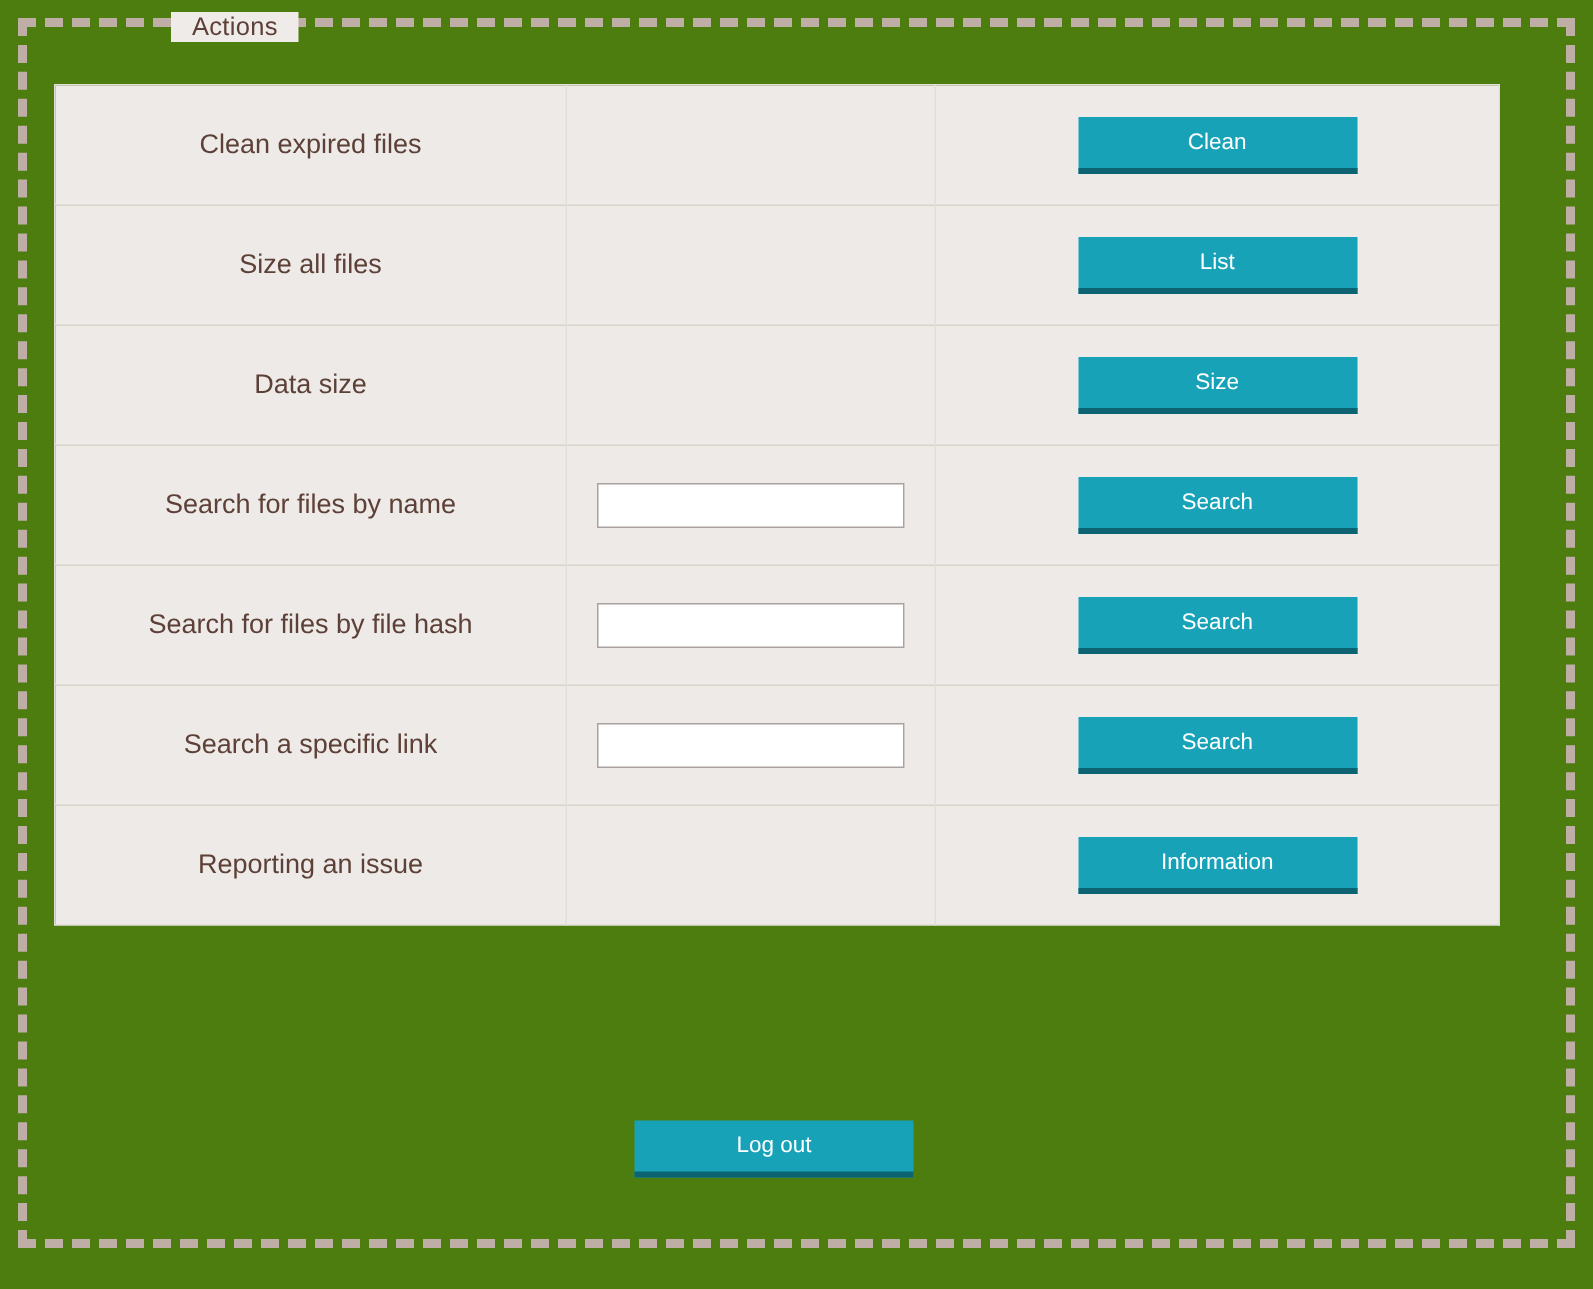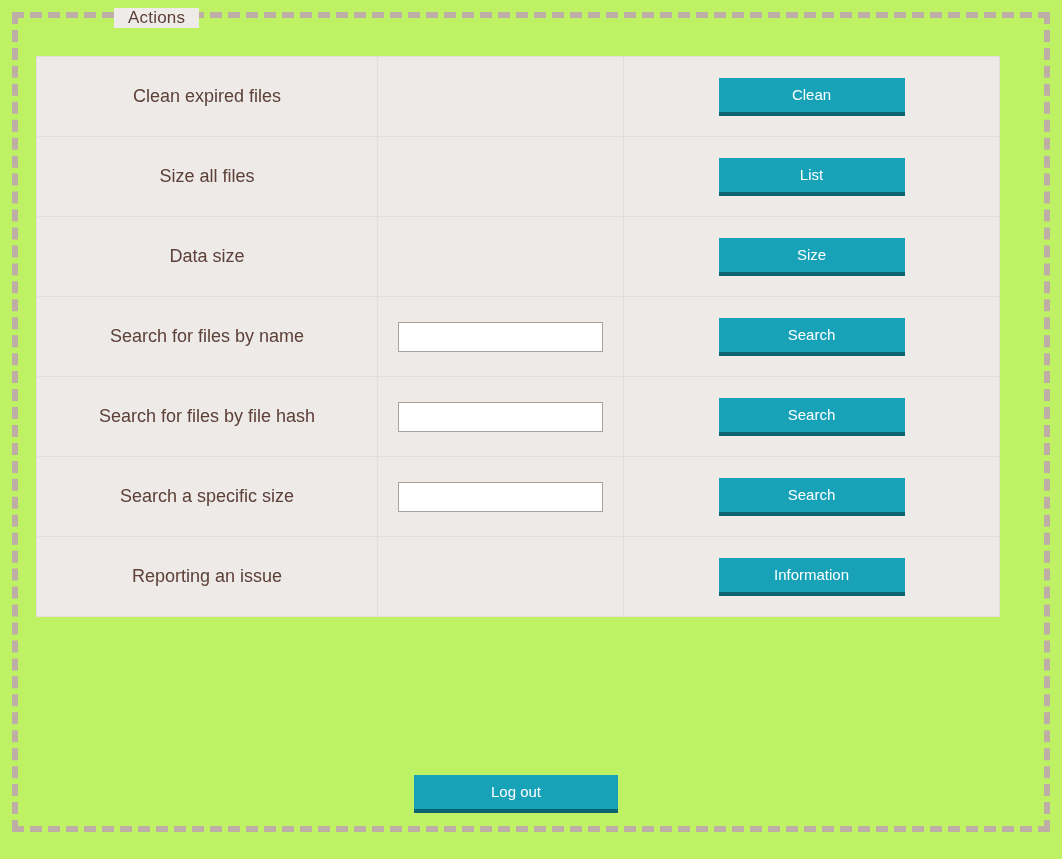--- a/index.html
+++ b/index.html
@@ -5,21 +5,21 @@
   html, body {
     margin: 0;
     padding: 0;
     background: #efebe9;
     font-family: "Liberation Sans", sans-serif;
   }
   #page {
     position: relative;
     width: 1062px;
     height: 859px;
-    background: #bef264;
+    background: #4d7c0f;
     box-sizing: border-box;
     overflow: hidden;
   }
   .fieldset {
     position: absolute;
     left: 12px;
     top: 12px;
     width: 1038px;
     height: 820px;
     box-sizing: border-box;
@@ -89,34 +89,33 @@
   }
   .logout-wrap {
     position: absolute;
     left: 36px;
     top: 747px;
     width: 960px;
     text-align: center;
   }
   .btn-logout {
     display: inline-block;
-    width: 204px;
+    width: 186px;
     height: 38px;
     line-height: 34px;
     box-sizing: border-box;
     background: #17a2b8;
     border: none;
     border-bottom: 4px solid #0c6472;
     color: #ffffff;
     font-family: "Liberation Sans", sans-serif;
     font-size: 15px;
     text-align: center;
     cursor: pointer;
     padding: 0;
-    margin-top: 28px;
   }
 </style>
 </head>
 <body>
 
 <div id="page">
   <div class="fieldset">
     <div class="legend">Actions</div>
   </div>
 
@@ -173,21 +172,21 @@
         <td class="col-input">
           <input class="text-input" type="text" placeholder="" value="" style="">
         </td>
         <td class="col-action">
           <button class="btn">Search</button>
         </td>
       </tr>
 
       <tr>
         <td class="col-label">
-          <span class="row-label">Search a specific size</span>
+          <span class="row-label">Search a specific link</span>
         </td>
         <td class="col-input">
           <input class="text-input" type="text" placeholder="" value="" style="">
         </td>
         <td class="col-action">
           <button class="btn">Search</button>
         </td>
       </tr>
 
       <tr>

